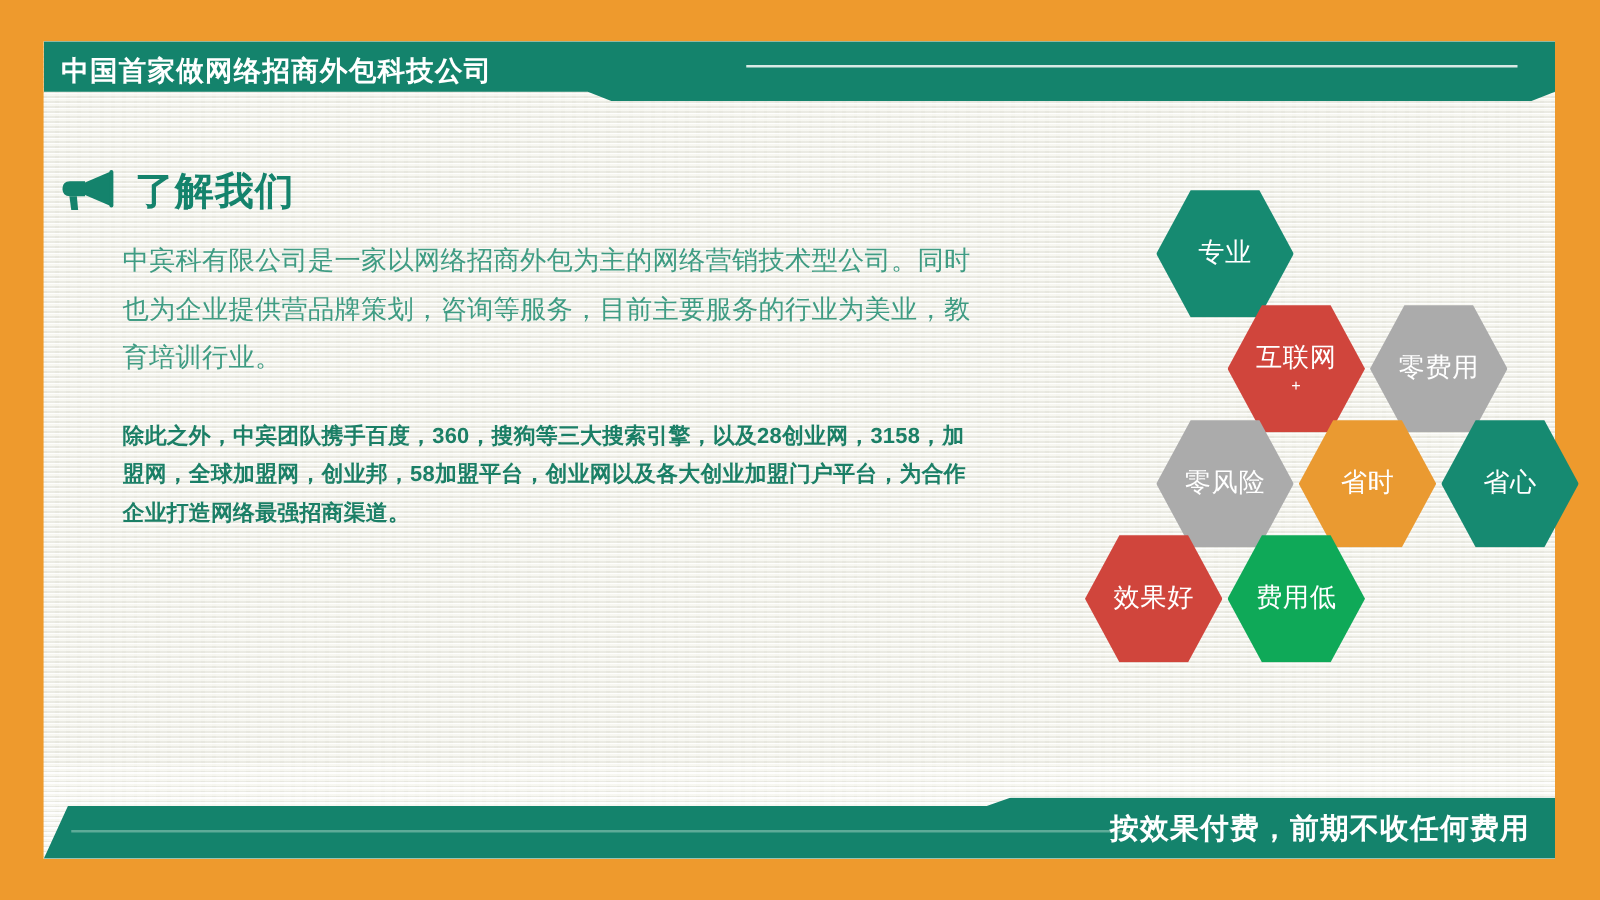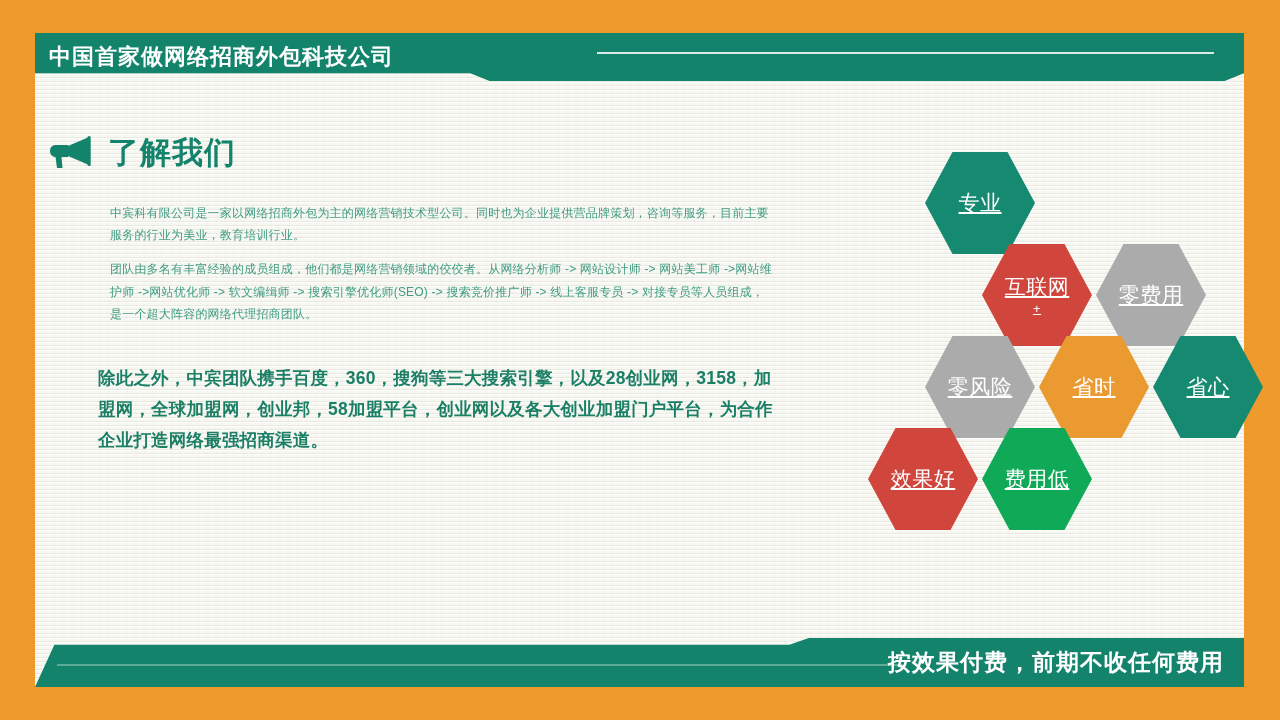--- a/index.html
+++ b/index.html
@@ -39,34 +39,33 @@
   .megaphone{width:44px;height:34px;display:block;}
   .sec-title{color:#14836C;font-size:31px;font-weight:bold;letter-spacing:1px;}
 
   
   .body-col{position:absolute;left:98px;top:190px;width:690px;}
   .p-bold{
     color:#1B7F66;font-size:17.5px;font-weight:bold;line-height:1.55;margin:0 0 22px 0;
     letter-spacing:.2px;
   }
   .p-norm{
-    color:#3F9C83;font-size:12px;line-height:1.85;margin:12px;letter-spacing:.2px;
+    color:#3F9C83;font-size:21px;line-height:1.85;margin:0;letter-spacing:.2px;
   }
   .p-norm.second{margin-top:2px;}
   .p-bold.last{margin:0;padding-top:26px;line-height:1.78;}
 
   
   .hexes{position:absolute;left:830px;top:150px;width:420px;height:400px;}
   .hex{
     position:absolute;width:110px;height:106px;
     clip-path:polygon(25% 2%, 75% 2%, 100% 50%, 75% 98%, 25% 98%, 0 50%);
     display:flex;flex-direction:column;align-items:center;justify-content:center;
     color:#FFFFFF;font-size:21px;font-weight:500;letter-spacing:.5px;line-height:1.1;
     text-align:center;
-    text-decoration:underline;
   }
   .hex .sub{font-size:13px;font-weight:400;margin-top:4px;line-height:1;}
 
   
   .ftr-wrap{position:absolute;left:35px;top:638px;width:1209px;height:49px;}
   .ftr-shape{
     position:absolute;left:0;top:0;width:100%;height:100%;
     background:#14836C;
     clip-path:polygon(1.6% 14%, 62.4% 14%, 64.0% 0, 100% 0, 100% 100%, 0 100%);
   }
@@ -98,21 +97,20 @@
         <path d="M20 9 L20 21 L8 21 C4 21 2 18.5 2 15 C2 11.5 4 9 8 9 Z" fill="#14836C"></path>
         <path d="M7.5 21 L13.5 21 L14.5 32 L9 32 Z" fill="#14836C"></path>
         <rect x="39.5" y="0" width="3.2" height="30" rx="1.6" fill="#14836C"></rect>
       </svg>
     </span>
     <span class="sec-title">了解我们</span>
   </div>
 
   <div class="body-col">
     <p class="p-norm">中宾科有限公司是一家以网络招商外包为主的网络营销技术型公司。同时也为企业提供营品牌策划，咨询等服务，目前主要服务的行业为美业，教育培训行业。</p>
-    <p class="p-norm second">团队由多名有丰富经验的成员组成，他们都是网络营销领域的佼佼者。从网络分析师 -&gt; 网站设计师 -&gt; 网站美工师 -&gt;网站维护师 -&gt;网站优化师 -&gt; 软文编缉师 -&gt; 搜索引擎优化师(SEO) -&gt; 搜索竞价推广师 -&gt; 线上客服专员 -&gt; 对接专员等人员组成，是一个超大阵容的网络代理招商团队。</p>
     <p class="p-bold last">除此之外，中宾团队携手百度，360，搜狗等三大搜索引擎，以及28创业网，3158，加盟网，全球加盟网，创业邦，58加盟平台，创业网以及各大创业加盟门户平台，为合作企业打造网络最强招商渠道。</p>
   </div>
 
   <div class="hexes" id="hexes">
       <div class="hex" style="left: 95px; top: 0px; background: rgb(22, 138, 113);">
         <span>专业</span>
       </div>
       <div class="hex" style="left: 152px; top: 92px; background: rgb(208, 69, 60);">
         <span>互联网</span>
         <span class="sub">+</span>

